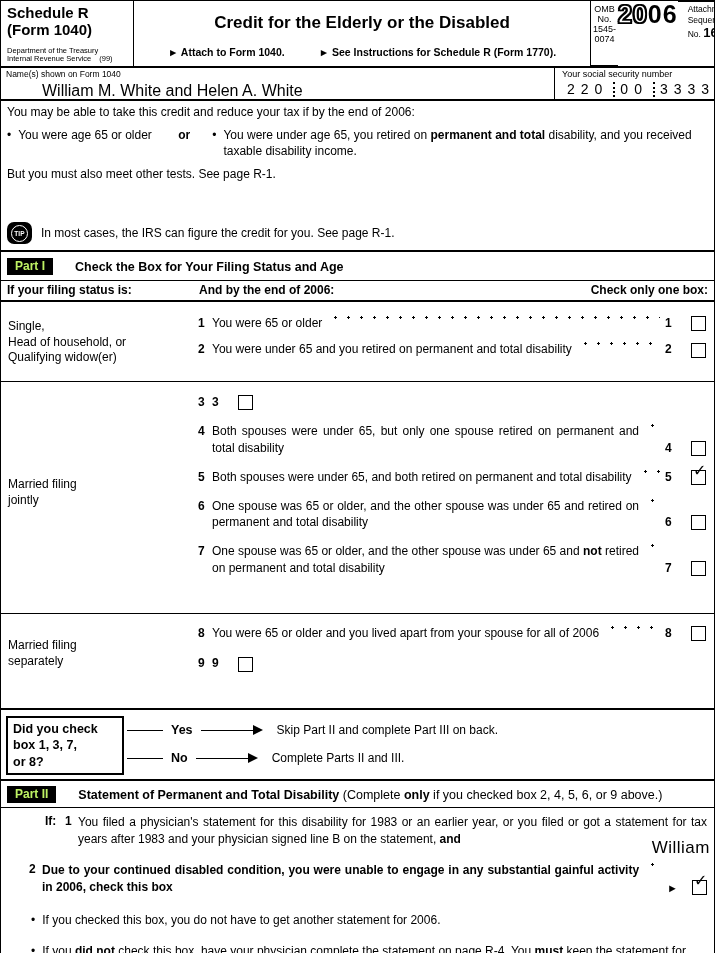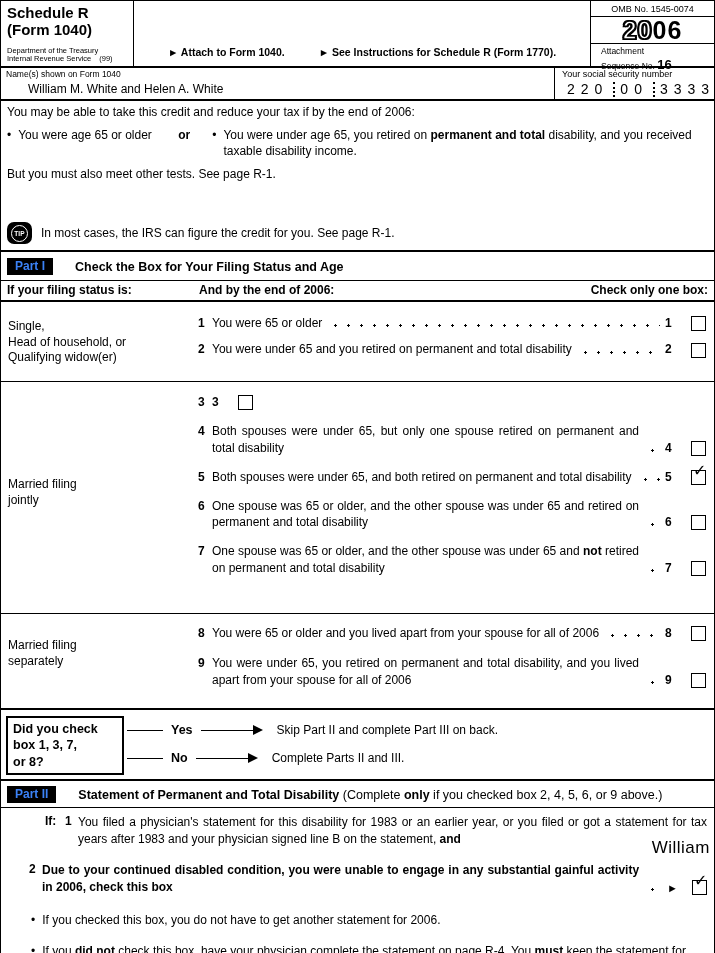--- a/index.html
+++ b/index.html
@@ -13,33 +13,33 @@
   .header { display:flex; height:67px; border-bottom:2px solid #000; }
   .h-left { width:133px; border-right:1px solid #000; padding:4px 4px 2px 6px;
             display:flex; flex-direction:column; }
   .h-left .sched { font-size:15px; font-weight:bold; line-height:1.1; }
   .h-left .dept { margin-top:auto; font-size:7.5px; line-height:1.15; }
   .h-left .dept .n99 { margin-left:8px; }
   .h-center { flex:1; display:flex; flex-direction:column; padding:6px 8px 4px; }
   .h-title { text-align:center; font-size:17px; font-weight:bold; margin-top:6px; }
   .h-sub { margin-top:auto; display:flex; justify-content:center; gap:34px;
            font-size:10.5px; font-weight:bold; padding-bottom:4px; }
-  .h-right { width:124px; border-left:1px solid #000; display:flex; flex-direction:column; }
+  .h-right { width:124px; border-left:1px solid #000; display:flex; flex-direction:row; }
   .omb { font-size:9px; text-align:center; padding:3px 2px 2px; border-bottom:1px solid #000; }
   .year { text-align:center; font-size:25px; font-weight:bold; line-height:1.05; letter-spacing:1px; }
   .year .outline { color:#fff; -webkit-text-stroke:1.5px #000;
         text-shadow:-1.3px -1.3px 0 #000, 1.3px -1.3px 0 #000, -1.3px 1.3px 0 #000, 1.3px 1.3px 0 #000; }
   .attach-box { border-top:1px solid #000; font-size:8.5px; line-height:1.25; padding:2px 0 1px 10px; }
   .attach-box .seq-no { font-size:13px; font-weight:bold; }
 
   
   .name-row { display:flex; height:33px; border-bottom:2px solid #000; }
   .name-cell { flex:1; padding:1px 4px 2px 5px; }
   .name-label { font-size:8.5px; }
-  .name-value { font-size:12px; margin:3px 0 0 22px; }
+  .name-value { font-size:16px; margin:3px 0 0 36px; }
   .ssn-cell { width:160px; border-left:1px solid #000; padding:1px 4px 2px 7px; }
   .ssn-label { font-size:9px; }
   .ssn-value { display:flex; align-items:center; font-size:14px; margin-top:2px; }
   .ssn-group { letter-spacing:6px; padding:0 5px; }
   .ssn-sep { border-left:2px dotted #000; height:15px; }
 
   
   .intro { border-bottom:2px solid #000; padding:4px 6px 6px; font-size:12px; }
   .intro-line1 { margin-bottom:9px; }
   .bullets { display:flex; margin-bottom:8px; }
@@ -50,21 +50,21 @@
   .tests { margin-bottom:6px; }
   .tip-row { display:flex; align-items:center; gap:9px;margin-top:41px; }
   .tip-badge { width:25px; height:22px; background:#000; border-radius:7px;
                display:flex; align-items:center; justify-content:center; flex:none; }
   .tip-inner { width:17px; height:17px; border-radius:50%; background:#000; border:1.7px solid #fff;
                display:flex; align-items:center; justify-content:center;
                color:#fff; font-size:6.5px; font-weight:bold; letter-spacing:.2px; }
 
   
   .part-row { display:flex; align-items:center; gap:22px; padding:6px 6px 5px; }
-  .part-tag { background:#000; color:#3b82f6; font-weight:bold; font-size:12px;
+  .part-tag { background:#000; color:#bef264; font-weight:bold; font-size:12px;
               padding:1px 8px 2px; flex:none; }
   .part-head { font-size:12.5px; }
   .paren { font-weight:normal; }
 
   
   .colhead { display:flex; border-top:1px solid #000; border-bottom:2px solid #000;
              font-size:12px; font-weight:bold; padding:2px 6px 3px;align-items:flex-end; }
   .col1 { width:192px; }
   .col2 { flex:1; }
   .col3 { text-align:right; }
@@ -78,21 +78,21 @@
   .g2 { height:232px; border-bottom:1px solid #000; padding-top:12px; }
   .g2 .group-label { top:95px; }
   .g3 { height:96px; border-bottom:2px solid #000; padding-top:11px; }
   .g3 .group-label { top:24px; }
 
   .item { display:flex; align-items:flex-end; font-size:12px; line-height:1.35; }
   .g1 .item { margin-bottom:10px; }
   .g2 .item { margin-bottom:13px; }
   .g3 .item { margin-bottom:14px; }
   .inum { width:14px; font-weight:bold; flex:none; align-self:flex-start; }
-  .imid { flex:1; display:flex; align-items:flex-end; min-width:0; }
+  .imid { flex:1; display:flex; align-items:flex-start; min-width:0; }
   .itext { max-width:428px; text-align:justify; }
   .dots { flex:1 1 14px; min-width:14px; height:5px; margin:0 5px 3px 7px;
           background-image:radial-gradient(circle, #000 1.15px, transparent 1.35px);
           background-size:13px 5px; background-repeat:repeat-x; background-position:0 bottom; }
   .tnum { width:14px; text-align:left; font-weight:bold; flex:none; margin-right:12px; }
   .cbox { position:relative; width:15px; height:15px; border:1.6px solid #000; flex:none;
           margin-bottom:0; background:#fff; }
   .check { position:absolute; top:-8px; left:1px; font-size:16px; font-weight:bold; line-height:1; }
 
   
@@ -132,20 +132,21 @@
   <div class="header">
     <div class="h-left">
       <div class="sched">Schedule R</div>
       <div class="sched">(Form 1040)</div>
       <div class="dept">
         <div>Department of the Treasury</div>
         <div><span>Internal Revenue Service</span><span class="n99">(99)</span></div>
       </div>
     </div>
     <div class="h-center">
+      <div class="h-title">Credit for the Elderly or the Disabled</div>
       <div class="h-sub">
         <span>► Attach to Form 1040.</span>
         <span>► See Instructions for Schedule R (Form 1770).</span>
       </div>
     </div>
     <div class="h-right">
       <div class="omb">OMB No. 1545-0074</div>
       <div class="year"><span class="outline">20</span><span>06</span></div>
       <div class="attach-box">
         <div>Attachment</div>
@@ -288,24 +289,20 @@
       <span class="imid">
           <span class="itext"><span>You were 65 or older and you lived apart from your spouse for all of 2006</span><span class="b"></span><span></span></span>
           <span class="dots"></span>
         </span>
       <span class="tnum">8</span>
       <span class="cbox"></span>
     </div>
 
     <div class="item">
       <span class="inum">9</span>
-      <span class="imid">
-          <span class="itext"><span>You were under 65, you retired on permanent and total disability, and you lived apart from your spouse for all of 2006</span><span class="b"></span><span></span></span>
-          <span class="dots"></span>
-        </span>
       <span class="tnum">9</span>
       <span class="cbox"></span>
     </div>
   </div>
 
   <div class="flow">
     <div class="q-box">Did you check
 box 1, 3, 7,
 or 8?</div>
     <div class="flow-row fr-yes">

